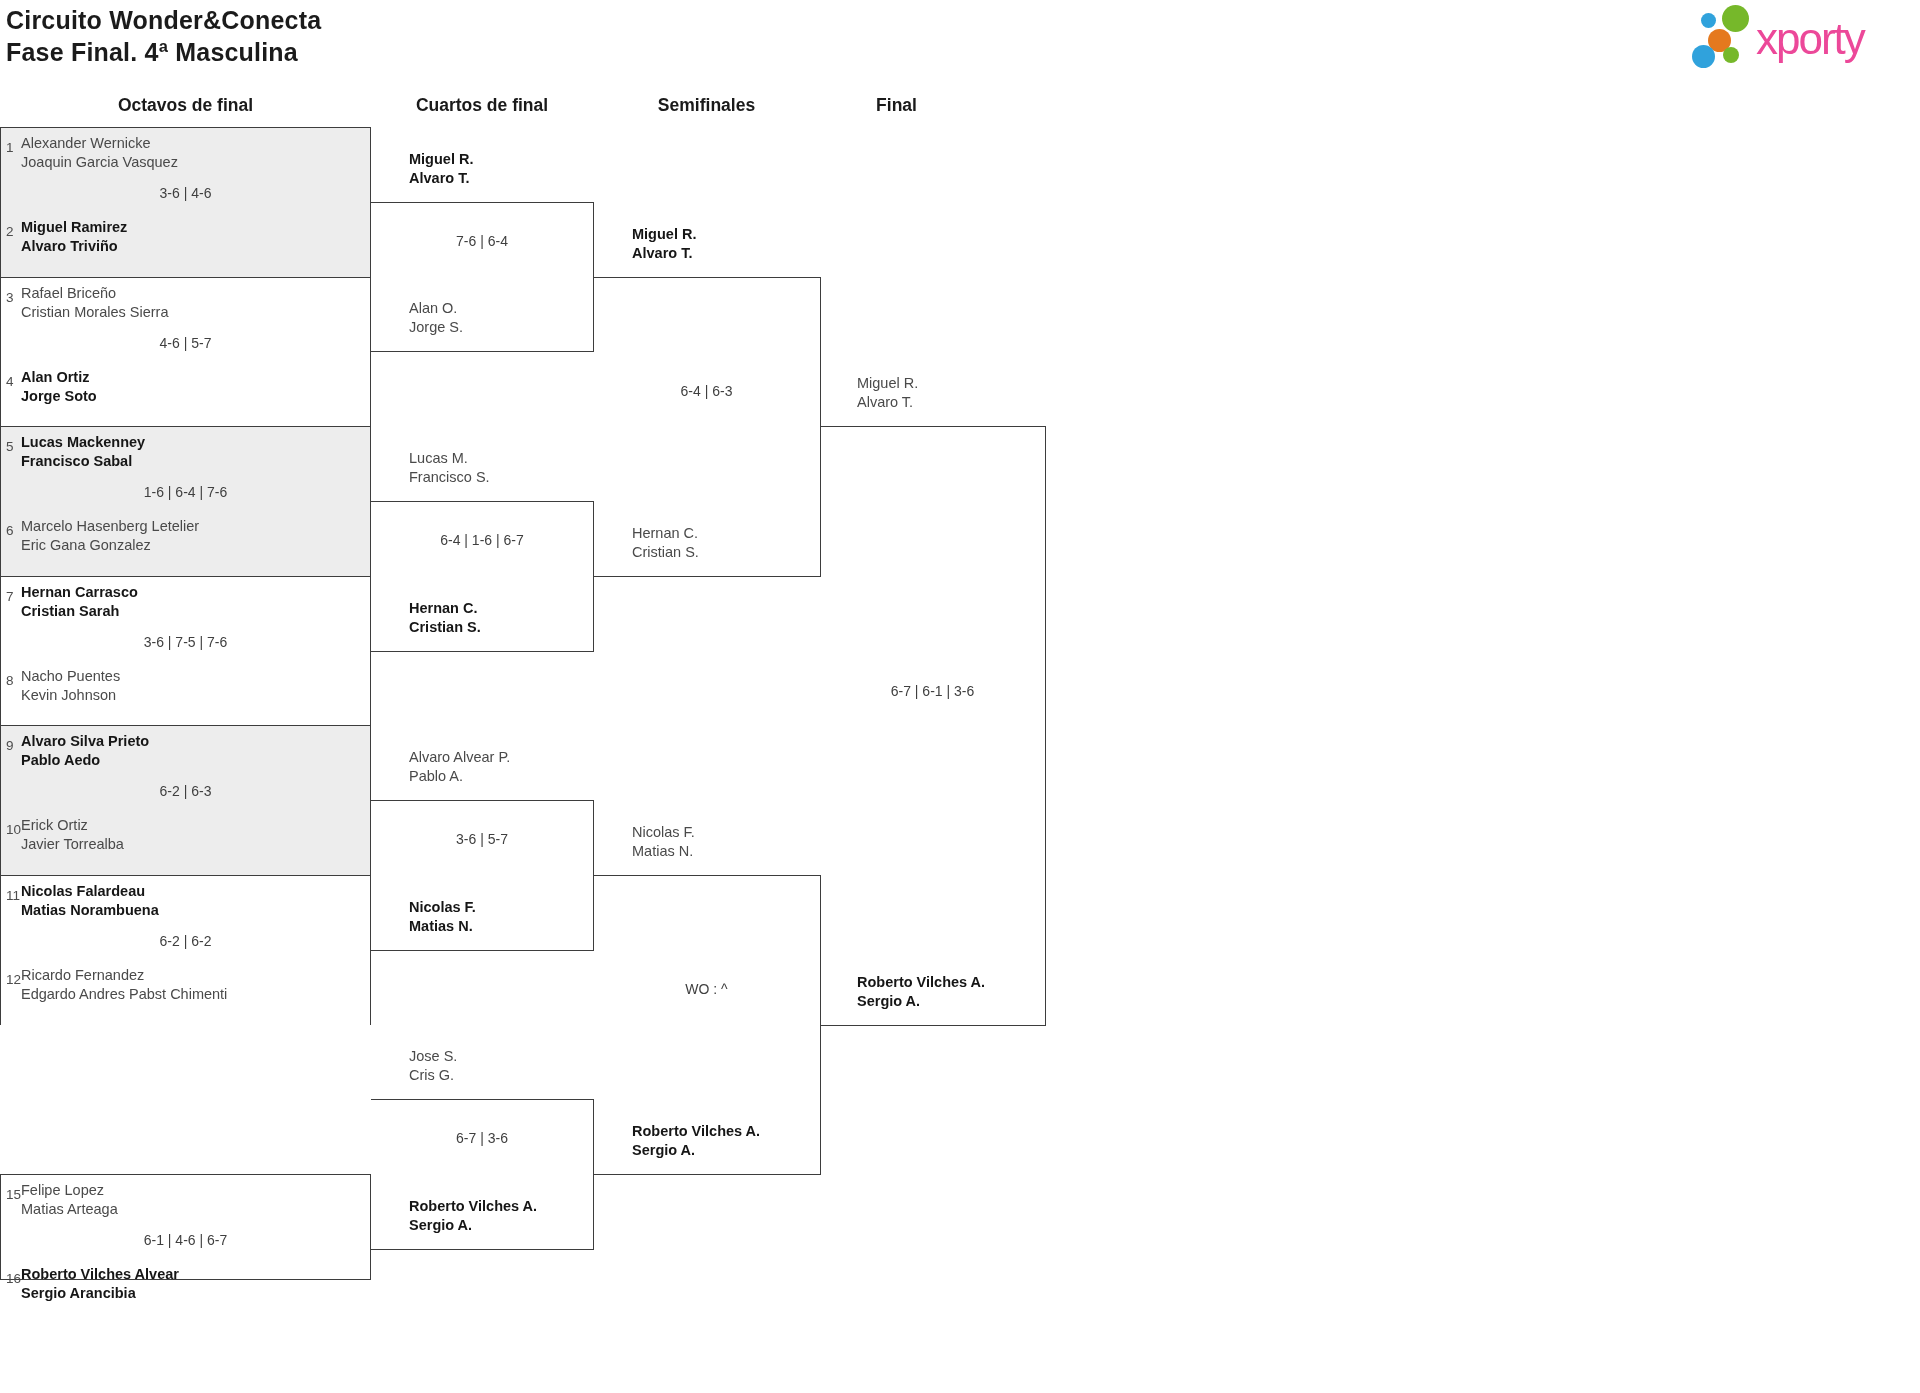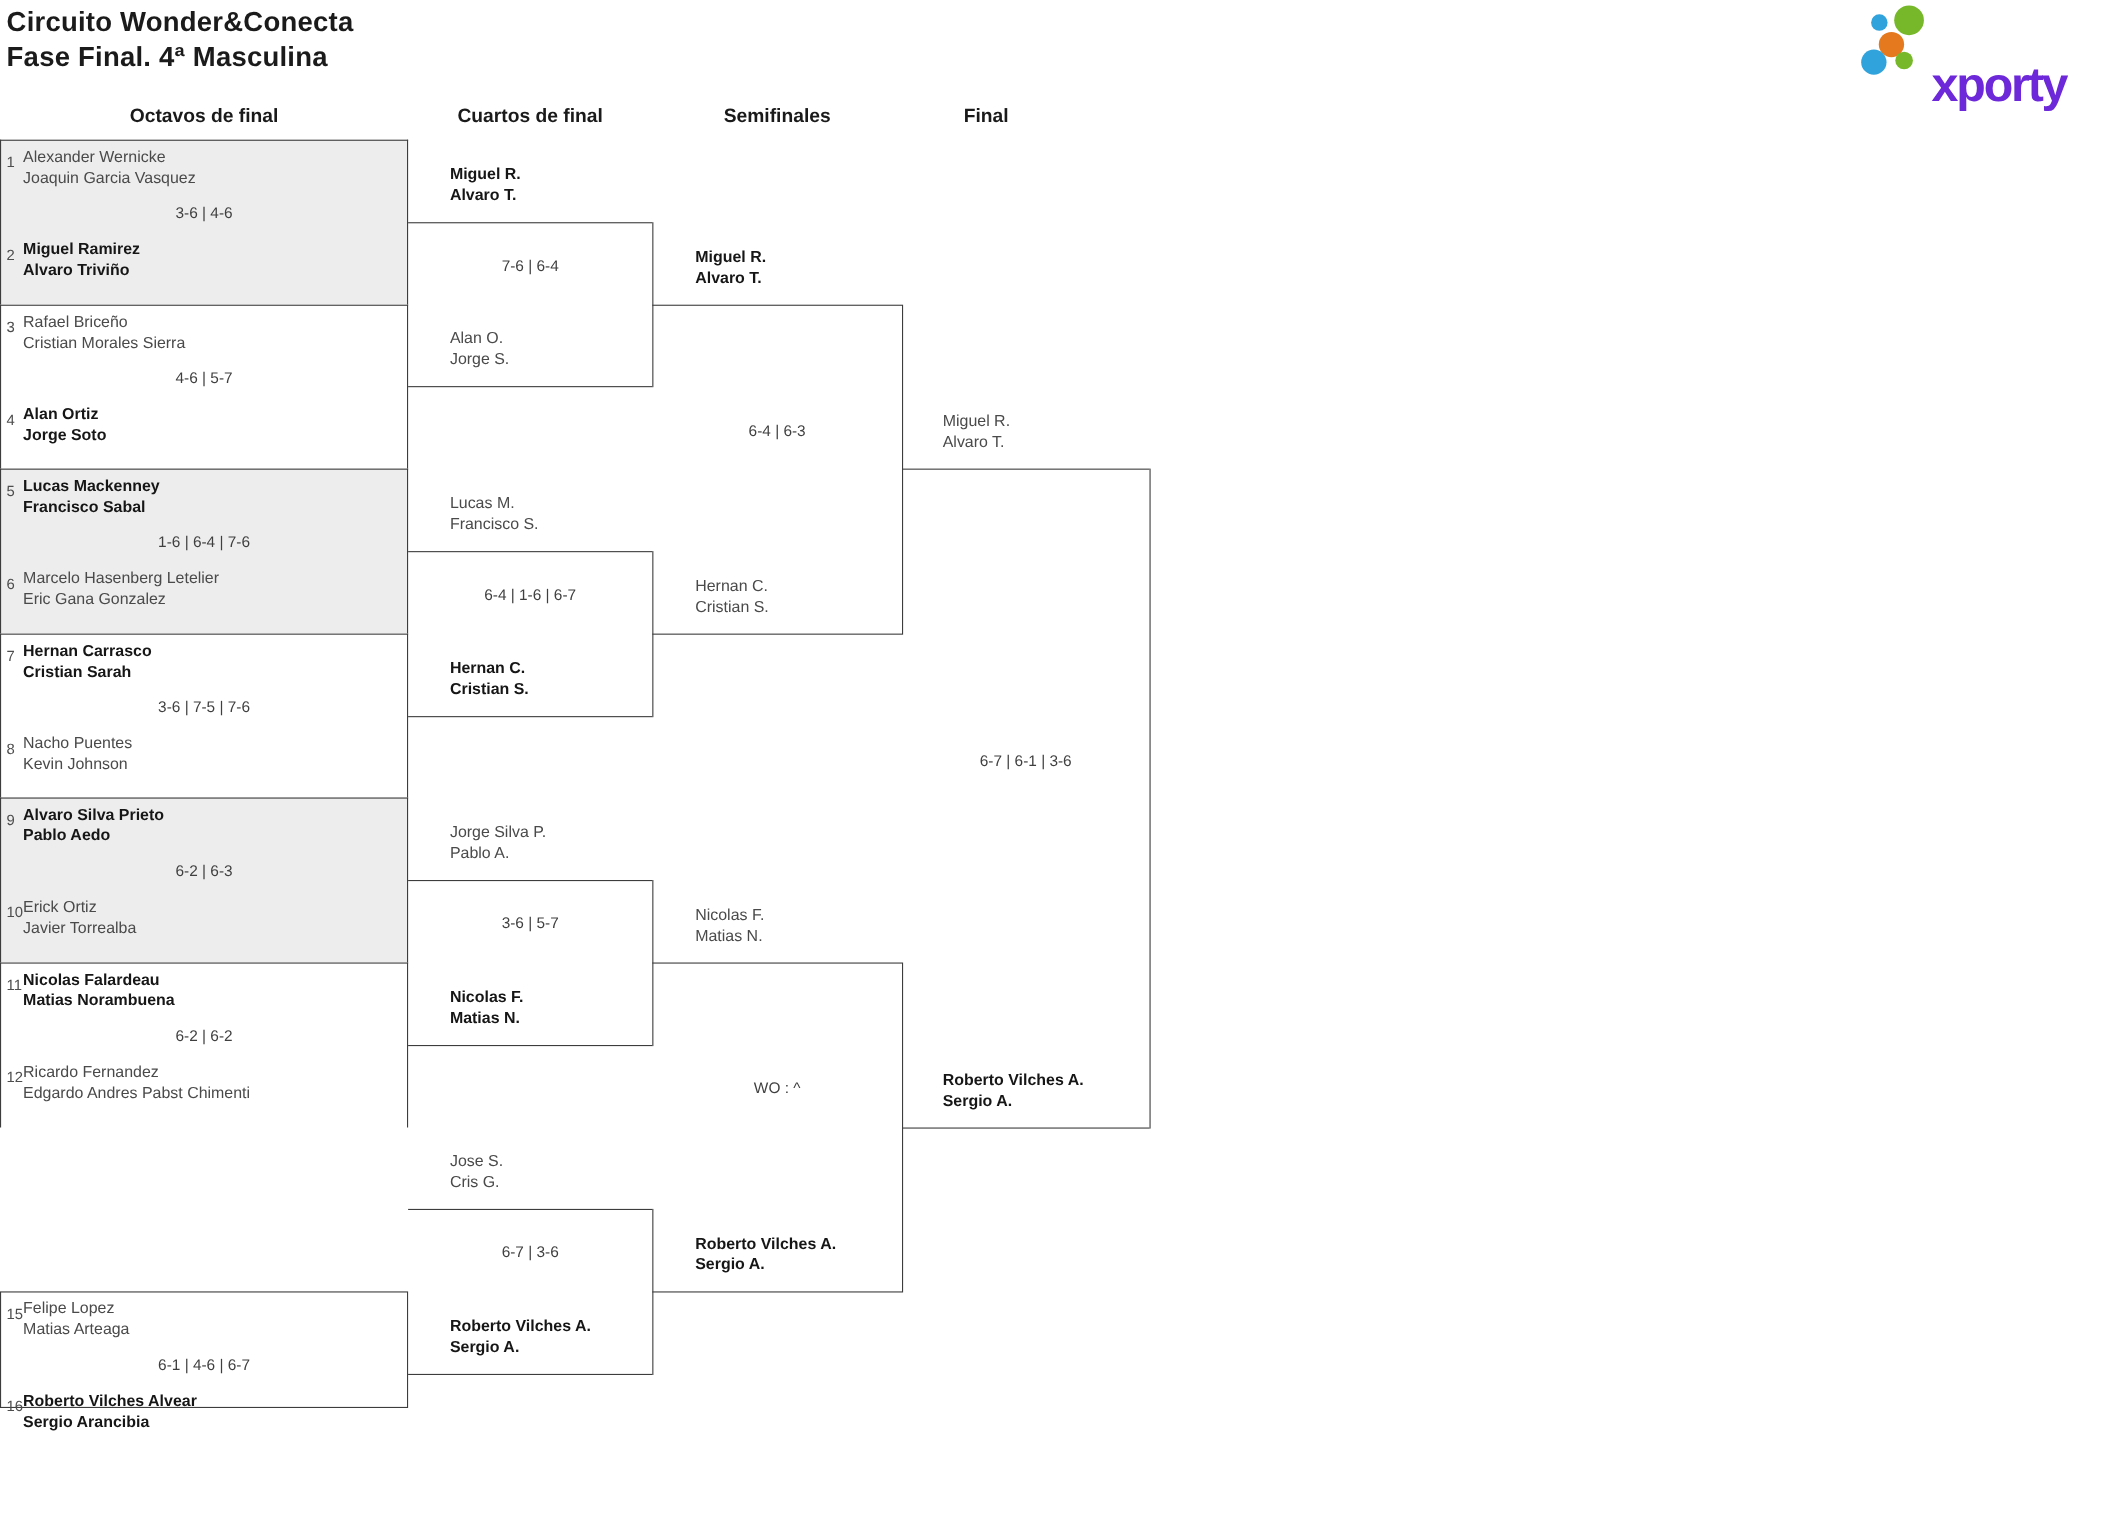--- a/index.html
+++ b/index.html
@@ -20,21 +20,21 @@
   .score{position:absolute;left:0;width:369px;text-align:center;font-size:14px;color:#3f3f3f;}
   
   .hline{position:absolute;height:1px;background:#3d3d3d;}
   .vline{position:absolute;width:1px;background:#3d3d3d;}
   
   .adv{position:absolute;font-size:14.5px;line-height:19px;color:#4a4a4a;white-space:nowrap;margin-left:32px;}
   .adv.w{font-weight:700;color:#161616;}
   .rscore{position:absolute;text-align:center;font-size:14px;color:#3f3f3f;}
   
   .dot{position:absolute;border-radius:50%;}
-  .logo-text{position:absolute;font-size:44px;font-weight:700;color:#6d28d9;letter-spacing:-2px;margin-top:39px;}
+  .logo-text{position:absolute;font-size:44px;font-weight:400;color:#ec4899;letter-spacing:-2px;}
 </style>
 </head>
 <body>
 
 <div id="canvas">
 
   <div class="title">
     <div>Circuito Wonder&amp;Conecta</div>
     <div>Fase Final. 4ª Masculina</div>
   </div>
@@ -175,21 +175,21 @@
   <div class="rscore" style="left:371px;top:532px;width:222px">6-4 | 1-6 | 6-7</div>
   <div class="adv w" style="left:377px;top:599px">
     <div>Hernan C.</div>
       <div>Cristian S.</div>
   </div>
 
   <div class="hline" style="left:371px;top:800px;width:222px"></div>
   <div class="vline" style="left:593px;top:800px;height:151px"></div>
   <div class="hline" style="left:371px;top:950px;width:222px"></div>
   <div class="adv" style="left:377px;top:748px">
-    <div>Jorge Silva P.</div>
+    <div>Alvaro Alvear P.</div>
       <div>Pablo A.</div>
   </div>
   <div class="rscore" style="left:371px;top:831px;width:222px">3-6 | 5-7</div>
   <div class="adv w" style="left:377px;top:898px">
     <div>Nicolas F.</div>
       <div>Matias N.</div>
   </div>
 
   <div class="hline" style="left:371px;top:1099px;width:222px"></div>
   <div class="vline" style="left:593px;top:1099px;height:151px"></div>

